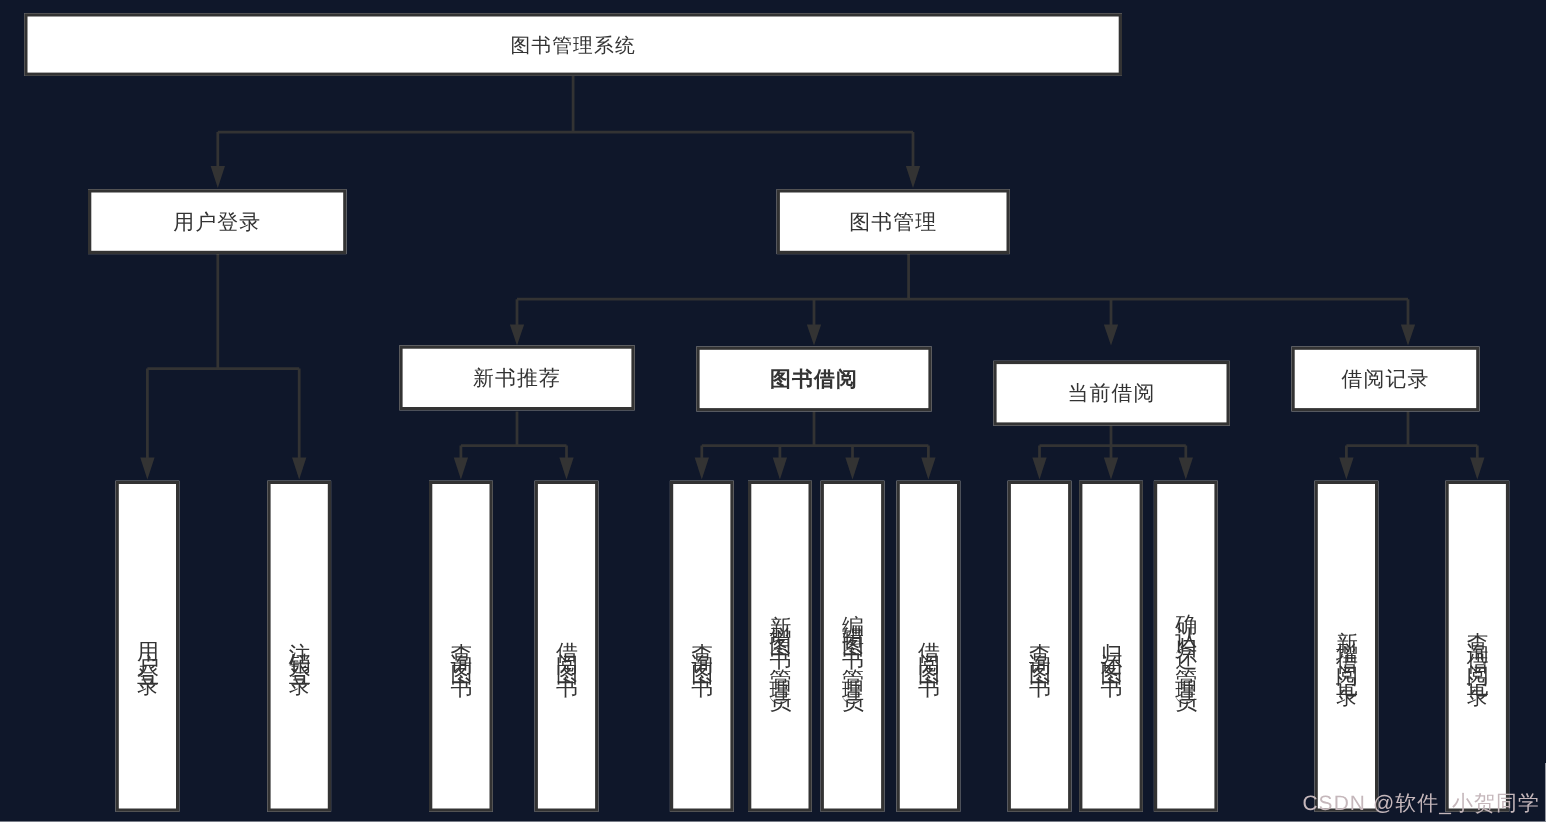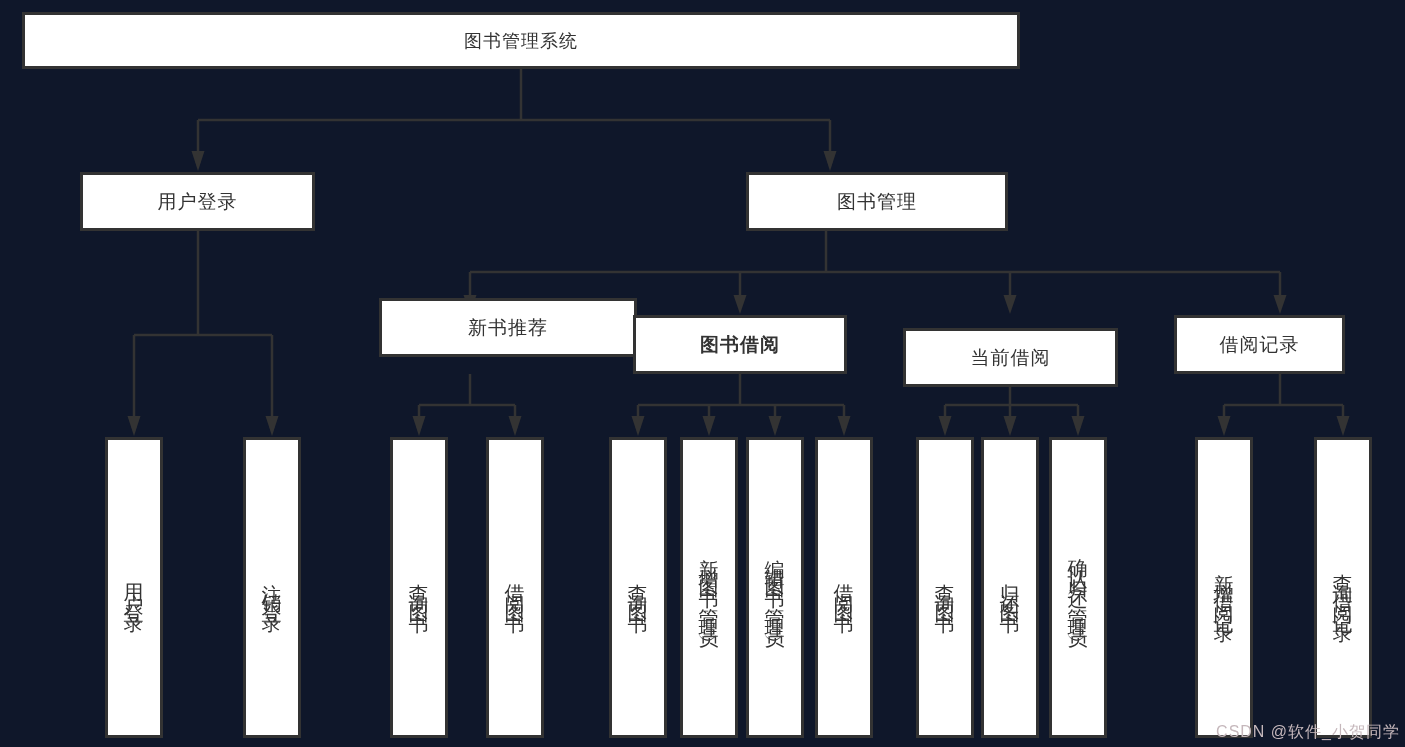--- a/index.html
+++ b/index.html
@@ -49,21 +49,21 @@
     font-size: 20px;
     letter-spacing: 10px;
     color: #333;
     white-space: nowrap;
     line-height: 1;
   }
   .watermark {
     position: absolute;
     right: 5px;
     bottom: 4px;
-    font-size: 16px;
+    font-size: 19px;
     color: #c5b7bb;
     letter-spacing: 1px;
     z-index: 10;
     pointer-events: none;
   }
 </style>
 </head>
 <body>
 
 <div class="canvas">
@@ -104,23 +104,23 @@
       <polygon points="1003.5,416 1016.5,416 1010,436"></polygon>
       <polygon points="1071.5,416 1084.5,416 1078,436"></polygon>
       <polygon points="1217.5,416 1230.5,416 1224,436"></polygon>
       <polygon points="1336.5,416 1349.5,416 1343,436"></polygon>
     </g>
   </svg>
 
   <div class="hbox root" style="left:22px; top:12px; width:998px;">图书管理系统</div>
 
   <div class="hbox lvl" style="left:80px; top:172px; width:235px;">用户登录</div>
-  <div class="hbox lvl" style="left:706px; top:172px; width:262px;margin-left:40px;">图书管理</div>
+  <div class="hbox lvl" style="left:706px; top:172px; width:212px;">图书管理</div>
 
-  <div class="hbox lvl" style="left:363px; top:298px; width:258px;margin-left:16px;">新书推荐</div>
+  <div class="hbox lvl" style="left:363px; top:314px; width:214px;">新书推荐</div>
   <div class="hbox lvl" style="left:633px; top:315px; width:214px;font-weight:bold;">图书借阅</div>
   <div class="hbox lvl" style="left:903px; top:328px; width:215px;">当前借阅</div>
   <div class="hbox lvl" style="left:1174px; top:315px; width:171px;">借阅记录</div>
 
   <div class="leaf" style="left:105px;">
     <span class="vtext">用户登录</span>
   </div>
   <div class="leaf" style="left:243px;">
     <span class="vtext">注销登录</span>
   </div>

